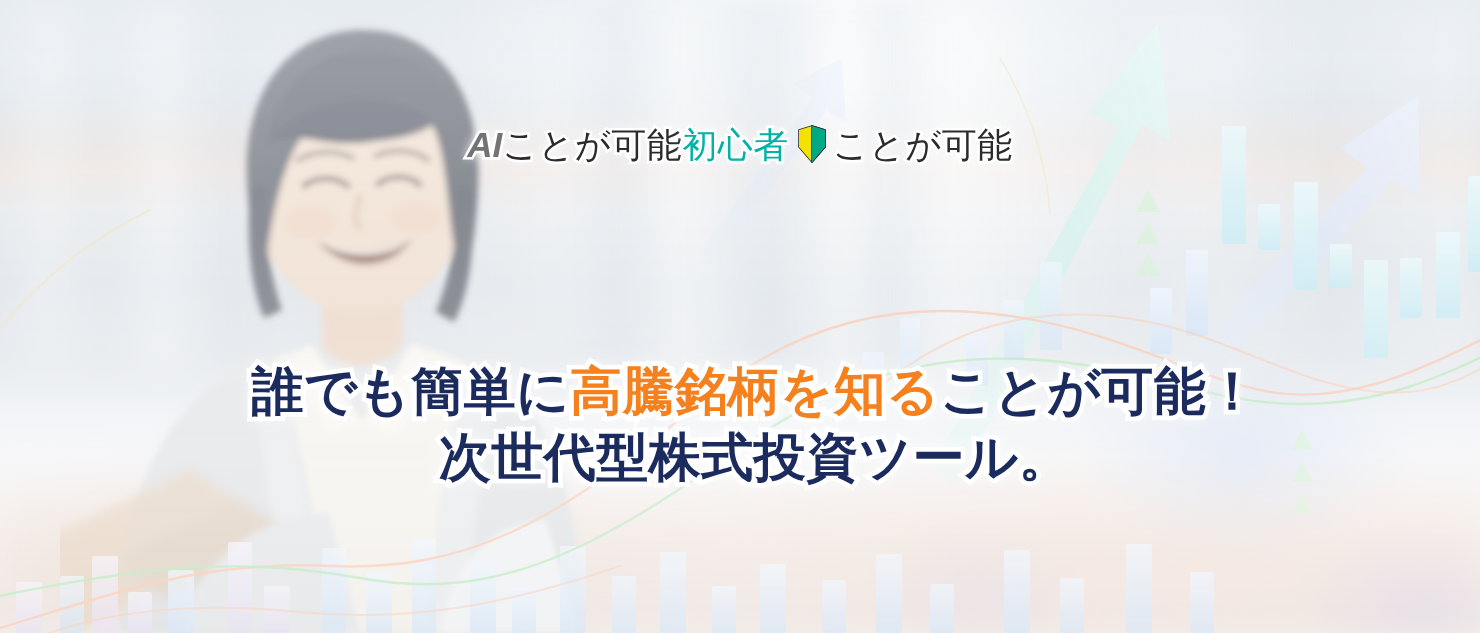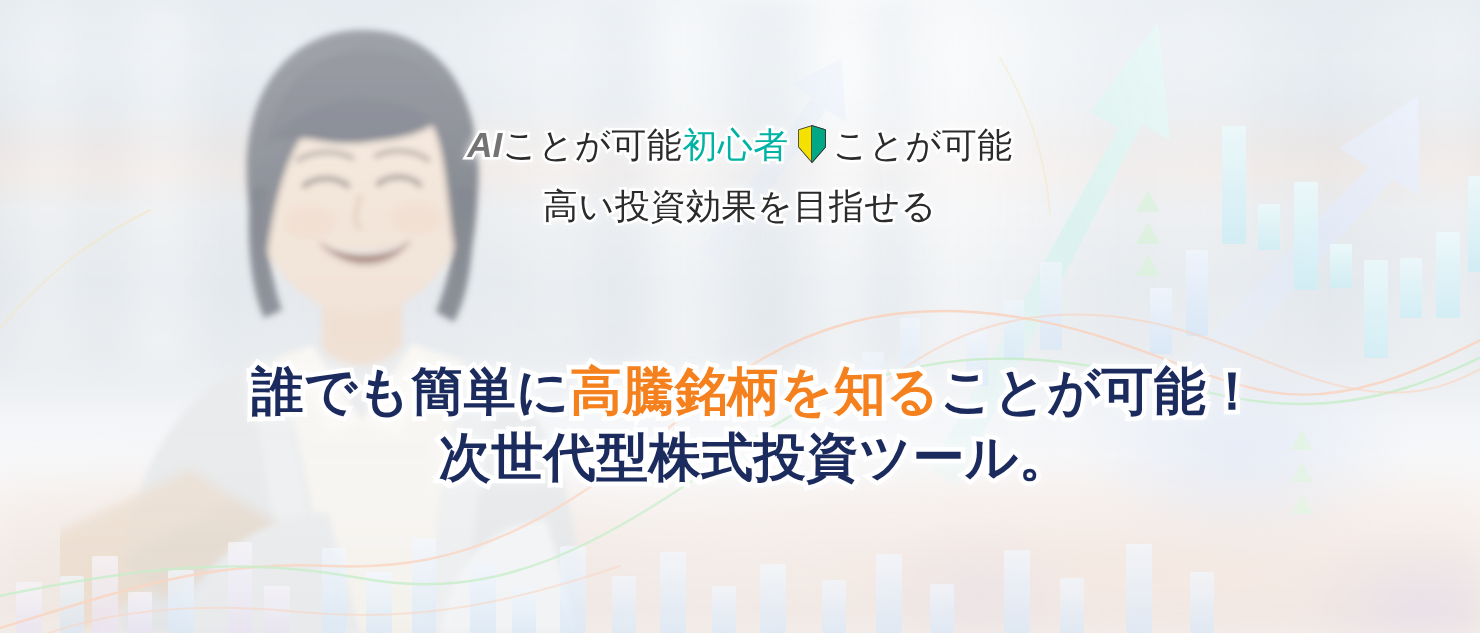--- a/index.html
+++ b/index.html
@@ -392,21 +392,20 @@
 
   <div class="wash"></div>
 
   <div class="copy">
 
     <div class="subhead">
       <span class="line"><span class="ai">AI</span><span>ことが可能</span><span class="beginner">初心者</span><svg class="wakaba" viewBox="0 0 30 38" xmlns="http://www.w3.org/2000/svg" aria-hidden="true">
             <path d="M15 1 L28 5 L28 22 L15 37 L2 22 L2 5 Z" fill="#f5e100" stroke="#2d2d2d" stroke-width="1.6" stroke-linejoin="round"></path>
             <path d="M15 1 L28 5 L28 22 L15 37 Z" fill="#00a886" stroke="#2d2d2d" stroke-width="1.6" stroke-linejoin="round"></path>
           </svg><span>ことが可能</span></span>
-      <span class="line">高い投資効果を目指せる</span>
     </div>
 
     <div class="headline">
       <span class="line"><span>誰でも簡単に</span><span class="hot">高騰銘柄を知る</span><span>ことが可能！</span></span>
       <span class="line">次世代型株式投資ツール。</span>
     </div>
 
   </div>
 </div>
 

